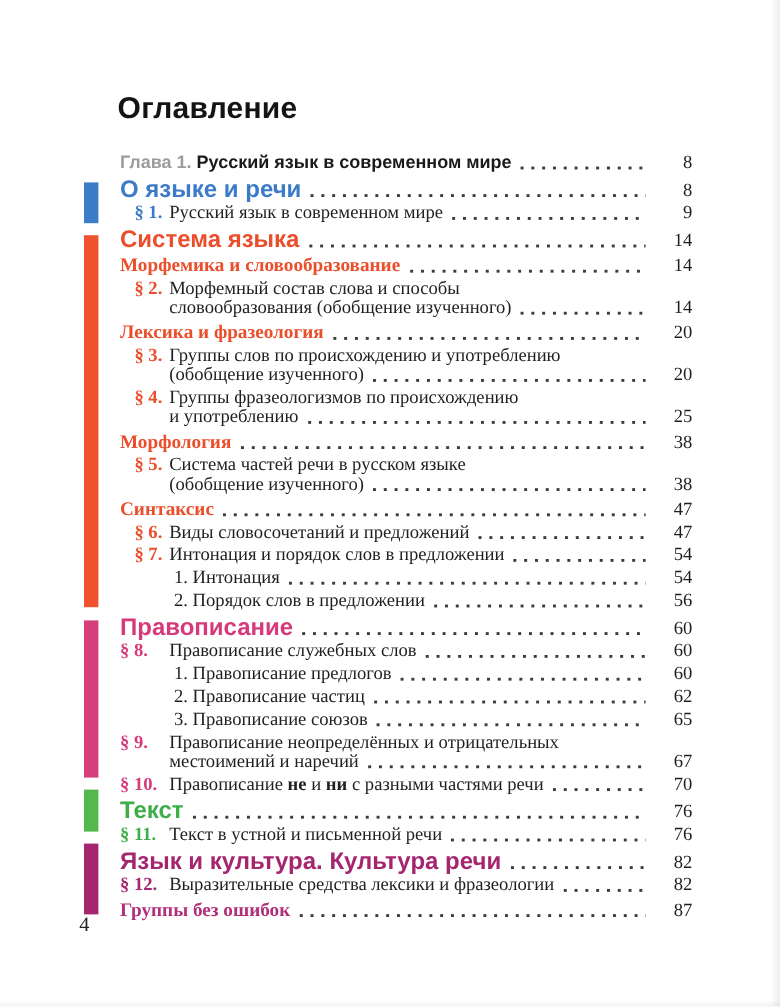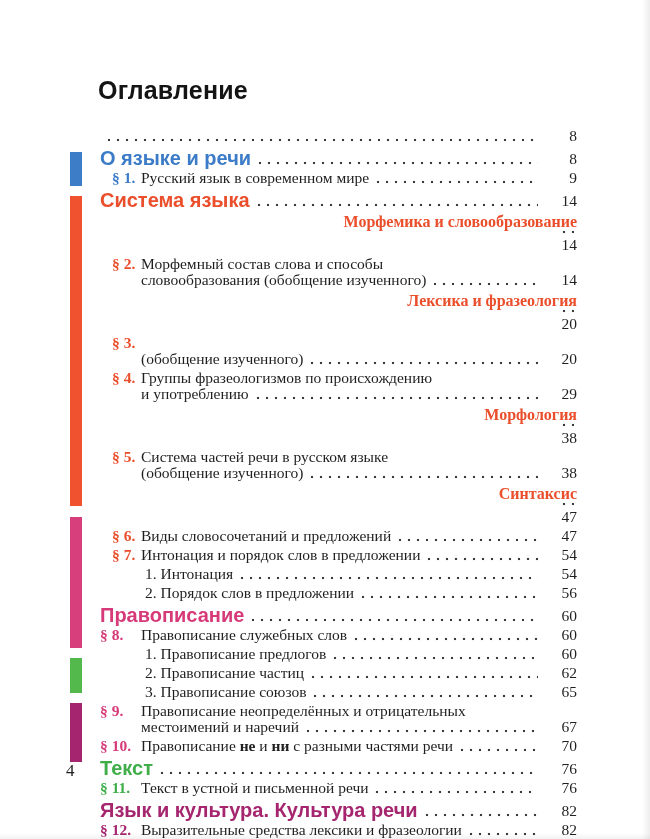--- a/index.html
+++ b/index.html
@@ -10,21 +10,21 @@
   .title{
     position:absolute;left:98px;top:76px;margin:0;
     font-family:"Liberation Sans",sans-serif;font-weight:bold;font-size:25px;
     color:#141414;letter-spacing:0.2px;
   }
   .toc{position:absolute;left:100px;top:127px;width:477px;}
   .row{display:flex;align-items:flex-end;line-height:17px;}
   .row + .row{margin-top:2px;}
   .row + .row.cont{margin-top:-1px;}
   .row + .row.head{margin-top:6px;}
-  .row + .row.headserif{margin-top:4px;flex-direction:column;}
+  .row + .row.headserif{margin-top:4px;}
 
   .txt{white-space:nowrap;font-size:15.5px;color:var(--text);}
   .pre{flex:none;font-weight:bold;font-size:15.5px;color:var(--sec);white-space:nowrap;}
   .entry.ind1{padding-left:12px;}
   .entry.ind1 .pre{width:29px;}
   .entry.ind2 .pre{width:41px;}
   .cont{padding-left:41px;}
   .num{padding-left:45px;align-items:flex-end;}
 
   .chapter .txt{font-family:"Liberation Sans",sans-serif;font-weight:bold;font-size:15px;color:#1a1a1a;}
@@ -68,20 +68,21 @@
   <h1 class="title">Оглавление</h1>
   <div>
       <div class="bar bar-0" style="background: rgb(61, 124, 199);"></div>
       <div class="bar bar-1" style="background: rgb(240, 81, 47);"></div>
       <div class="bar bar-2" style="background: rgb(214, 62, 124);"></div>
       <div class="bar bar-3" style="background: rgb(84, 185, 76);"></div>
       <div class="bar bar-4" style="background: rgb(165, 38, 111);"></div>
     </div>
   <div class="toc">
       <div class="row chapter">
+        <span class="txt"><span class="ch-num">Глава 1. </span><span class="ch-title">Русский язык в современном мире</span></span>
         <span class="lead"></span>
         <span class="pg">8</span>
       </div>
       <div class="row head c-blue">
         <span class="txt"><span>О языке и речи</span></span>
         <span class="lead"></span>
         <span class="pg">8</span>
       </div>
       <div class="row entry ind1 c-blue">
         <span class="pre">§ 1.</span>
@@ -108,34 +109,35 @@
         <span class="lead"></span>
         <span class="pg">14</span>
       </div>
       <div class="row headserif c-orange">
         <span class="txt"><span>Лексика и фразеология</span></span>
         <span class="lead"></span>
         <span class="pg">20</span>
       </div>
       <div class="row entry ind1 c-orange">
         <span class="pre">§ 3.</span>
+        <span class="txt"><span>Группы слов по происхождению и употреблению</span></span>
       </div>
       <div class="row cont">
         <span class="txt"><span>(обобщение изученного)</span></span>
         <span class="lead"></span>
         <span class="pg">20</span>
       </div>
       <div class="row entry ind1 c-orange">
         <span class="pre">§ 4.</span>
         <span class="txt"><span>Группы фразеологизмов по происхождению</span></span>
       </div>
       <div class="row cont">
         <span class="txt"><span>и употреблению</span></span>
         <span class="lead"></span>
-        <span class="pg">29</span>
+        <span class="pg">25</span>
       </div>
       <div class="row headserif c-orange">
         <span class="txt"><span>Морфология</span></span>
         <span class="lead"></span>
         <span class="pg">38</span>
       </div>
       <div class="row entry ind1 c-orange">
         <span class="pre">§ 5.</span>
         <span class="txt"><span>Система частей речи в русском языке</span></span>
       </div>

